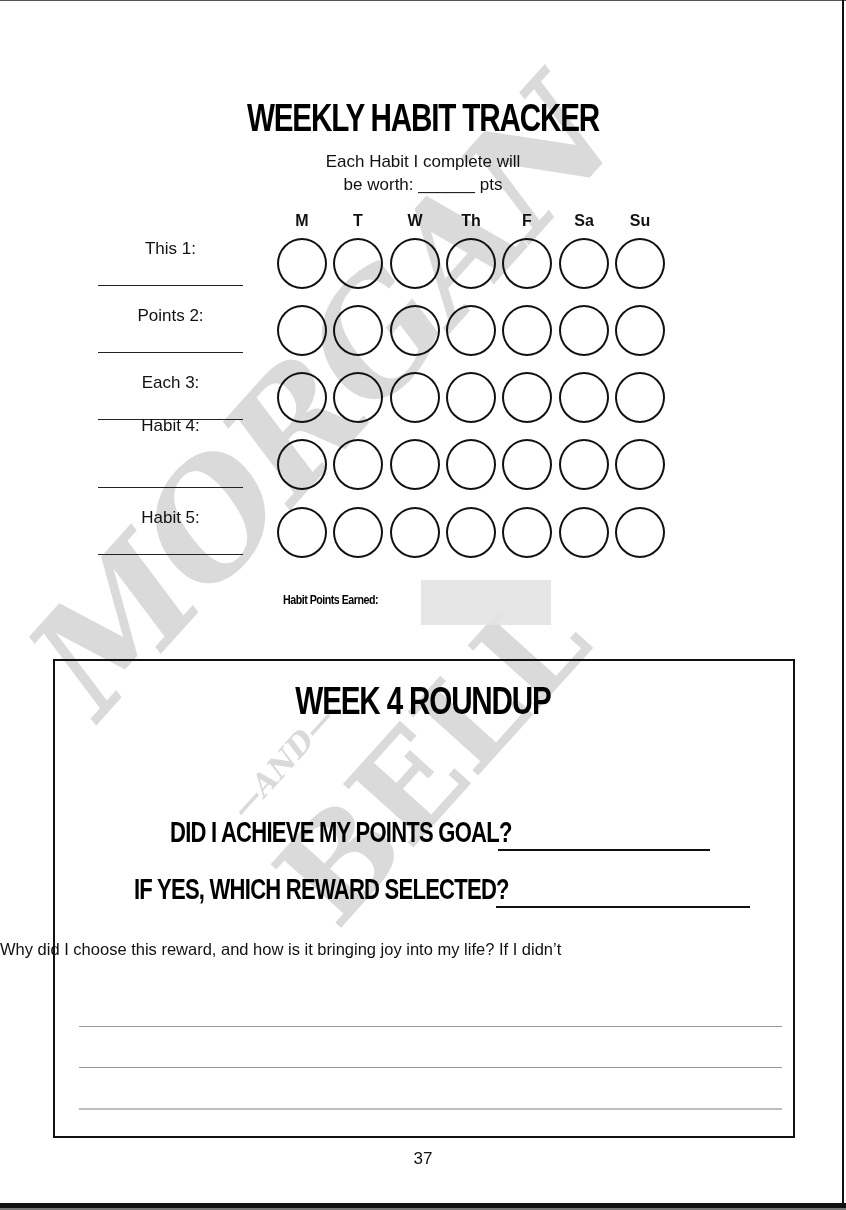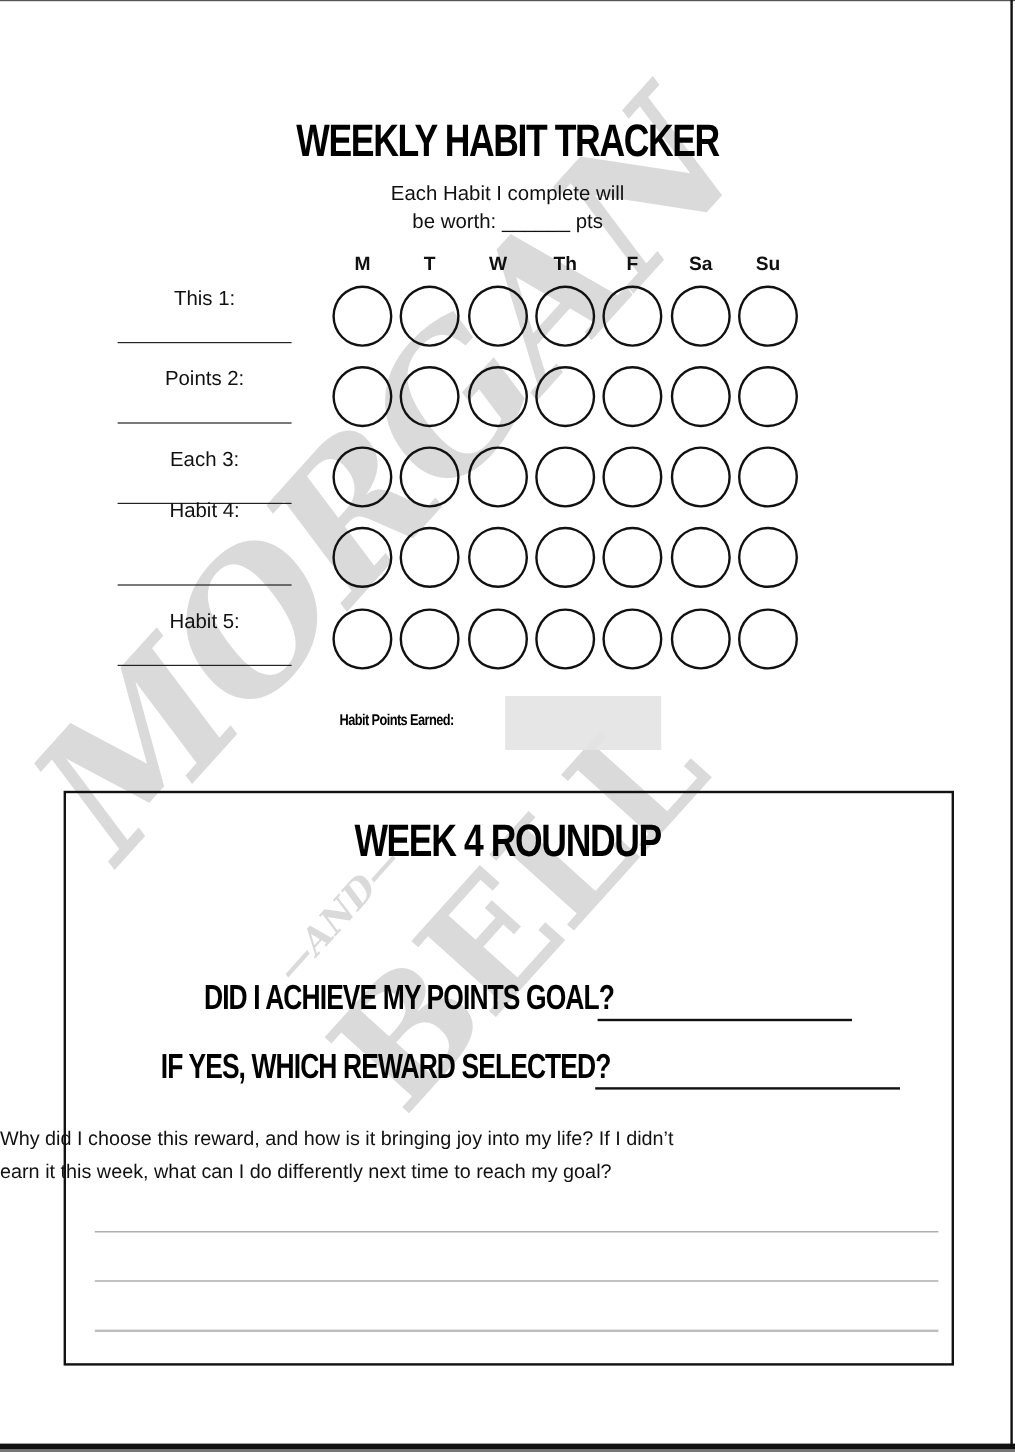--- a/index.html
+++ b/index.html
@@ -147,23 +147,23 @@
 
   <div class="roundup-box"></div>
   <div class="title roundup-title">WEEK 4 ROUNDUP</div>
 
   <div class="big-q q1">DID I ACHIEVE MY POINTS GOAL?</div>
   <div class="q-line q1-line"></div>
   <div class="big-q q2">IF YES, WHICH REWARD SELECTED?</div>
   <div class="q-line q2-line"></div>
 
   <div class="reflect rf-1">Why did I choose this reward, and how is it bringing joy into my life? If I didn’t</div>
-  <div class="reflect rf-2">earn it this week, what can I do differently next time to reach my goal?</div>
 
   <div class="write-line" style="top:1026px"></div>
   <div class="write-line" style="top:1067px"></div>
   <div class="write-line" style="top:1108px; background:#bdbdbd; height:2px"></div>
 
+  <div class="page-number">37</div>
 </div>
 
 <div class="page-right-border"></div>
 <div class="page-bottom-border"></div>
 <div class="page-bottom-shade"></div>
 
 </body></html>

